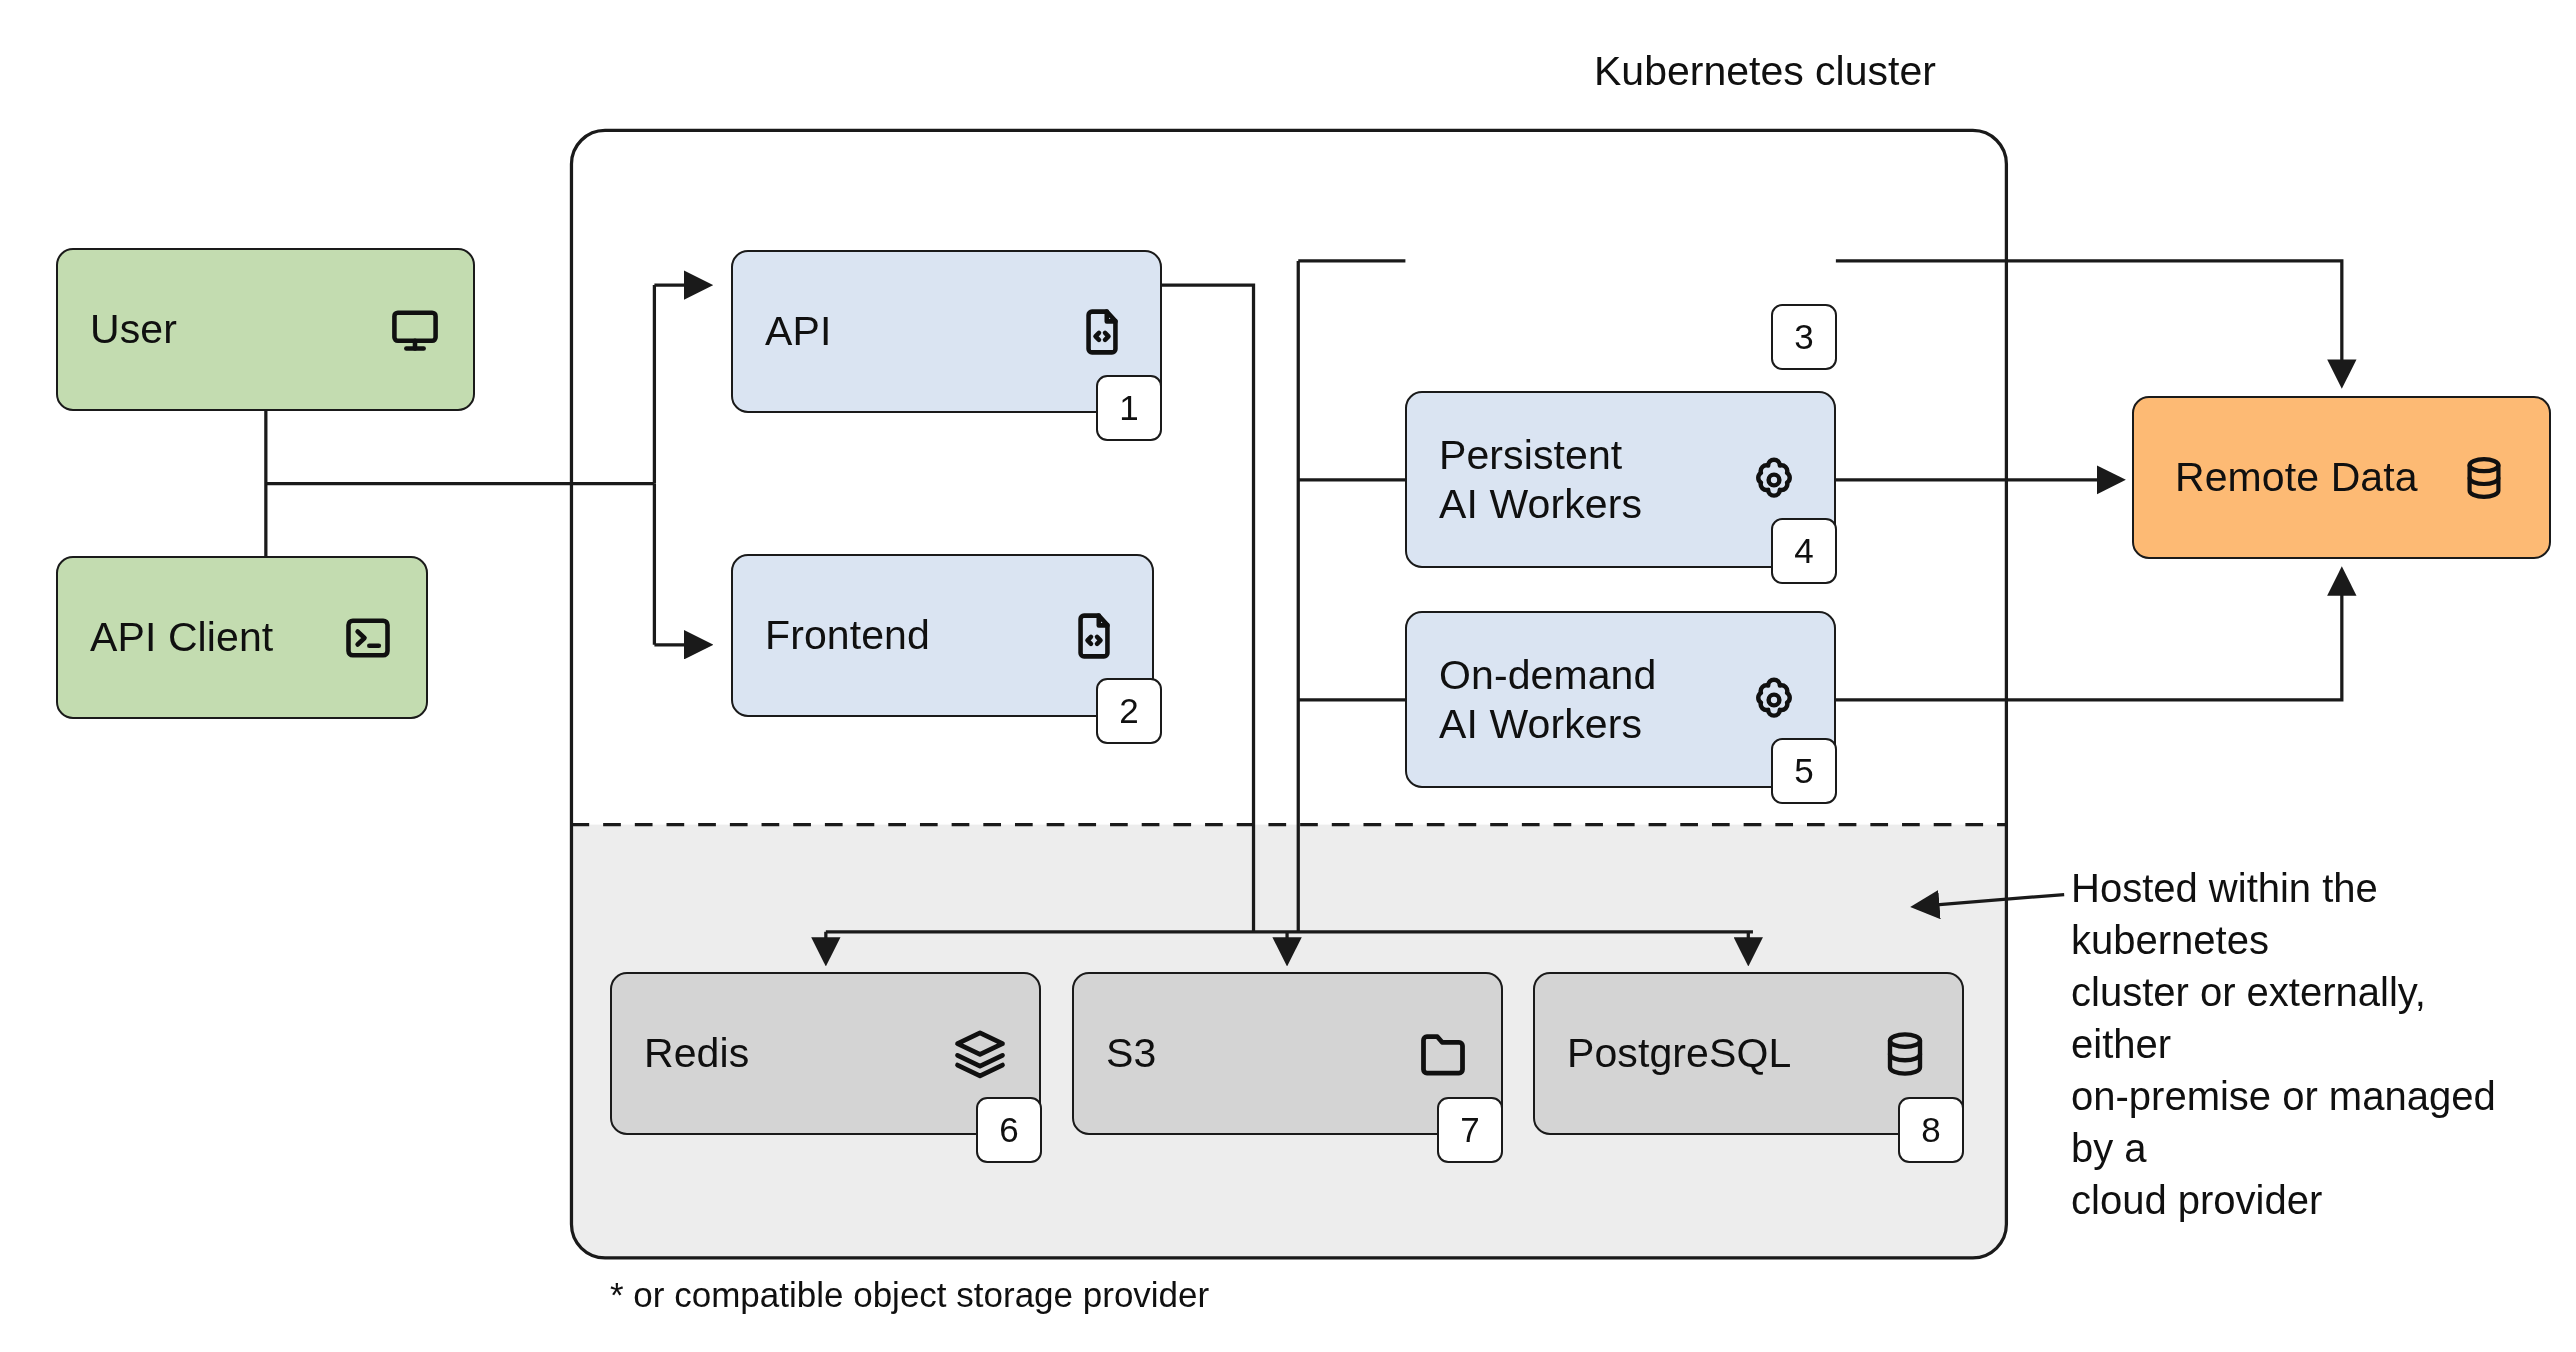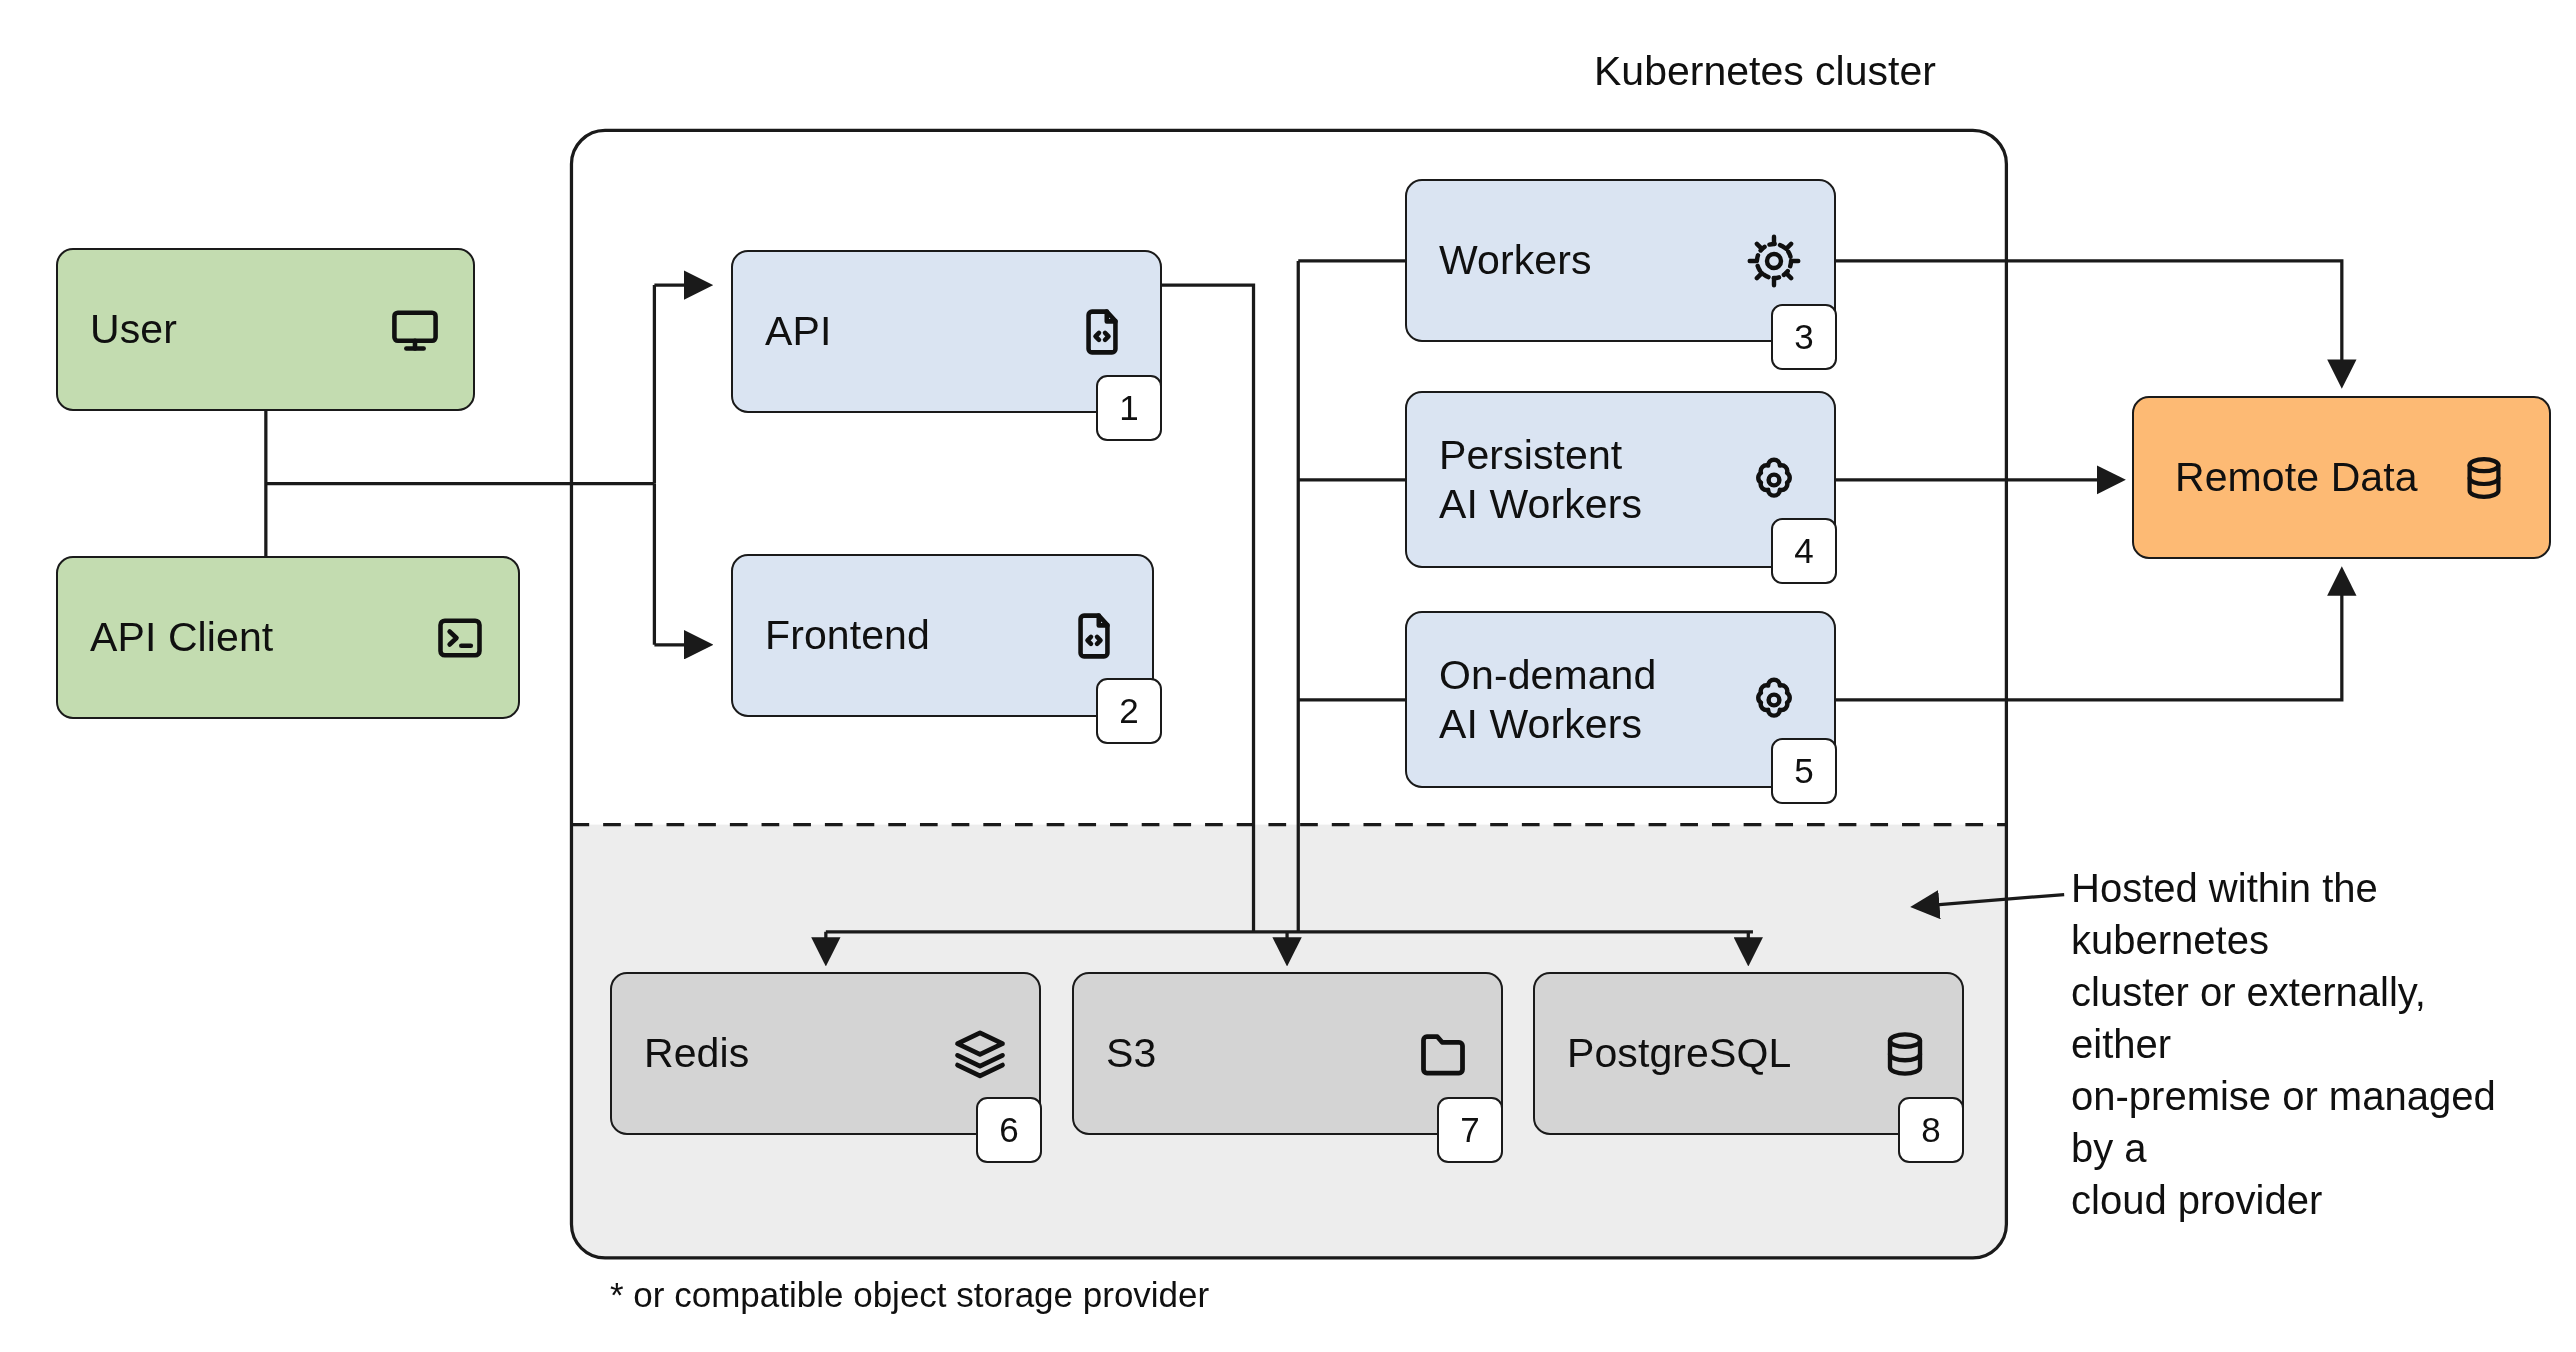--- a/index.html
+++ b/index.html
@@ -51,21 +51,21 @@
     <span class="label">User</span>
     <span class="ico">
       <svg width="52" height="52" viewBox="0 0 24 24" fill="none" stroke="#101010" stroke-width="2.1" stroke-linecap="round" stroke-linejoin="round">
         <rect x="2.5" y="4" width="19" height="13" rx="1.6"></rect>
         <line x1="12" y1="17" x2="12" y2="20.5"></line>
         <line x1="8" y1="20.5" x2="16" y2="20.5"></line>
       </svg>
     </span>
   </div>
 
-  <div class="node green" style="left:56px;top:556px;width:464px;height:163px;">
+  <div class="node green" style="left:56px;top:556px;width:372px;height:163px;">
     <span class="label">API Client</span>
     <span class="ico">
       <svg width="52" height="52" viewBox="0 0 24 24" fill="none" stroke="#101010" stroke-width="2.1" stroke-linecap="round" stroke-linejoin="round">
         <rect x="3" y="4" width="18" height="16" rx="2"></rect>
         <polyline points="7.2,9 10.4,12 7.2,15"></polyline>
         <line x1="12.6" y1="15.6" x2="17" y2="15.6"></line>
       </svg>
     </span>
   </div>
 
@@ -92,30 +92,20 @@
         <polyline points="14.2,2.6 14.2,7.1 18.2,7.1"></polyline>
         <polyline points="10.6,12.4 9.0,14.0 10.6,15.6"></polyline>
         <polyline points="13.4,12.4 15.0,14.0 13.4,15.6"></polyline>
       </svg>
     </span>
   </div>
   <div class="badge" style="left:1096px;top:678px;">
     <span>2</span>
   </div>
 
-  <div class="node blue" style="left:1405px;top:179px;width:431px;height:163px;">
-    <span class="label">Workers</span>
-    <span class="ico">
-      <svg width="56" height="56" viewBox="0 0 24 24" fill="none" stroke="#101010" stroke-width="1.9" stroke-linecap="round" stroke-linejoin="round">
-        <circle cx="12" cy="12" r="3.0"></circle>
-        <path d="M12 1.6v3M12 19.4v3M1.6 12h3M19.4 12h3M4.66 4.66l2.12 2.12M17.22 17.22l2.12 2.12M4.66 19.34l2.12-2.12M17.22 6.78l2.12-2.12"></path>
-        <circle cx="12" cy="12" r="7.3" stroke-dasharray="2.3 2.3"></circle>
-      </svg>
-    </span>
-  </div>
   <div class="badge" style="left:1771px;top:304px;">
     <span>3</span>
   </div>
 
   <div class="node blue" style="left:1405px;top:391px;width:431px;height:177px;">
     <span class="label">Persistent
 AI Workers</span>
     <span class="ico">
       <svg width="56" height="56" viewBox="0 0 24 24" fill="none" stroke="#101010" stroke-width="1.9" stroke-linecap="round" stroke-linejoin="round">
         <circle cx="12" cy="12" r="2.3"></circle>

